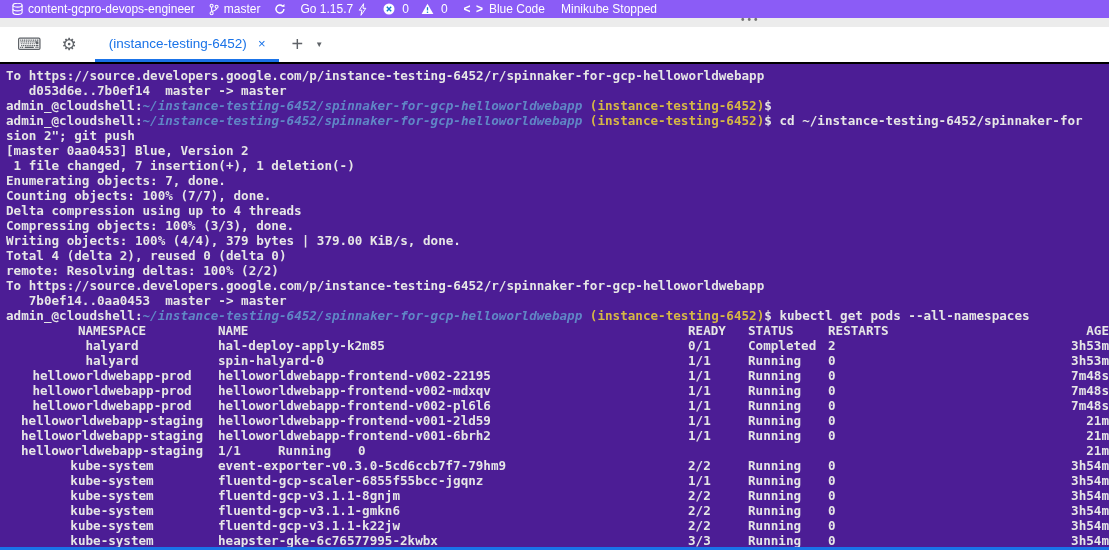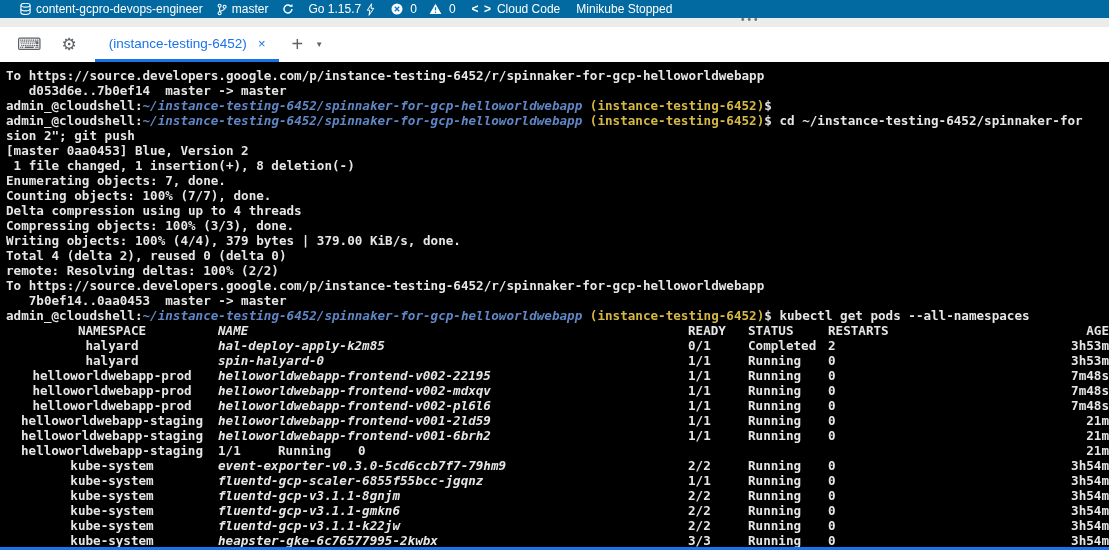--- a/index.html
+++ b/index.html
@@ -4,23 +4,23 @@
 <style>
   * { box-sizing: border-box; }
   html,body { margin:0; padding:0; }
   body {
     width:1109px; height:550px; overflow:hidden; background:#fff;
     font-family:"Liberation Sans", sans-serif;
   }
 
   
   .statusbar {
-    height:18px; background:#0369a1; color:#fff;
+    height:18px; background:#8b5cf6; color:#fff;
     display:flex; align-items:center; font-size:12px;
-    padding-left:20px; white-space:nowrap;
+    padding-left:12px; white-space:nowrap;
   }
   .sb-item { display:flex; align-items:center; gap:5px; }
   .sb-icon { display:flex; align-items:center; }
   .sb-gap-sm { margin-left:14px; }
   .sb-gap-md { margin-left:16px; }
   .sb-num { margin-left:2px; }
   .cc-brackets { font-weight:bold; letter-spacing:1px; font-size:12px; }
 
   
   .dragstrip { height:9px; background:#ececec; position:relative; }
@@ -37,32 +37,32 @@
     margin-left:18px; height:35px; display:flex; align-items:center;
     padding:0 14px; gap:11px; border-bottom:3px solid #1a73e8;
     color:#1a73e8; font-size:13.5px; cursor:pointer;
   }
   .tab-close { font-size:13px; color:#1a73e8; }
   .tb-plus { margin-left:12px; color:#5f6368; font-size:20px; font-weight:400; }
   .tb-caret { margin-left:12px; color:#5f6368; font-size:8px; }
 
   
   .terminal {
-    height:488px; background:#000000; border-top:2px solid #000;
+    height:488px; background:#4c1d95; border-top:2px solid #000;
     border-bottom:3px solid #1a73e8;
     padding:4px 0 0 6px; overflow:hidden;
     font-family:"DejaVu Sans Mono", monospace;
     font-size:12.6px; line-height:15px; font-weight:bold; color:#e6e6e6;
   }
   .tline { height:15px; white-space:pre; overflow:hidden; }
   .seg-path { color:#6087c6;font-style:italic; }
   .seg-inst { color:#d6b844; }
   .prow { display:flex; height:15px; white-space:pre; }
   .prow span { display:inline-block; overflow:hidden; }
-  .c0 { width:212px;text-align:center; } .c1 { width:470px;font-style:italic; } .c2 { width:60px; }
+  .c0 { width:212px;text-align:center; } .c1 { width:470px; } .c2 { width:60px; }
   .c3 { width:80px; } .c4 { width:97px; } .c5 { flex:1;text-align:right; }
 </style>
 </head>
 <body>
 
 <div class="statusbar">
   <div class="sb-item">
     <span class="sb-icon">
       <svg width="11" height="12" viewBox="0 0 11 12">
           <ellipse cx="5.5" cy="2.2" rx="4.6" ry="1.9" fill="none" stroke="#fff" stroke-width="1.1"></ellipse>
@@ -111,21 +111,21 @@
       <svg width="13" height="12" viewBox="0 0 13 12">
           <path d="M6.5.7 12.4 11H.6z" fill="#fff"></path>
           <path d="M6.5 4.2v3.2" stroke="#0b79ca" stroke-width="1.3"></path>
           <circle cx="6.5" cy="9.3" r=".8" fill="#0b79ca"></circle>
         </svg>
     </span>
     <span class="sb-num">0</span>
   </div>
   <div class="sb-item sb-gap-md">
     <span class="cc-brackets">&lt; &gt;</span>
-    <span>Cloud Code</span>
+    <span>Blue Code</span>
   </div>
   <div class="sb-item sb-gap-md">
     <span>Minikube Stopped</span>
   </div>
 </div>
 
 <div class="dragstrip">
   <span class="drag-dots">•••</span>
 </div>
 
@@ -140,21 +140,21 @@
   <span class="tb-caret">▼</span>
 </div>
 
 <div class="terminal" id="terminal">
     <div class="tline"><span>To https://source.developers.google.com/p/instance-testing-6452/r/spinnaker-for-gcp-helloworldwebapp</span></div>
     <div class="tline"><span>   d053d6e..7b0ef14  master -&gt; master</span></div>
     <div class="tline"><span>admin_@cloudshell:</span><span class="seg-path">~/instance-testing-6452/spinnaker-for-gcp-helloworldwebapp</span><span class="seg-inst"> (instance-testing-6452)</span><span>$</span></div>
     <div class="tline"><span>admin_@cloudshell:</span><span class="seg-path">~/instance-testing-6452/spinnaker-for-gcp-helloworldwebapp</span><span class="seg-inst"> (instance-testing-6452)</span><span>$ cd ~/instance-testing-6452/spinnaker-for</span></div>
     <div class="tline"><span>sion 2"; git push</span></div>
     <div class="tline"><span>[master 0aa0453] Blue, Version 2</span></div>
-    <div class="tline"><span> 1 file changed, 1 insertion(+), 8 deletion(-)</span></div>
+    <div class="tline"><span> 1 file changed, 7 insertion(+), 1 deletion(-)</span></div>
     <div class="tline"><span>Enumerating objects: 7, done.</span></div>
     <div class="tline"><span>Counting objects: 100% (7/7), done.</span></div>
     <div class="tline"><span>Delta compression using up to 4 threads</span></div>
     <div class="tline"><span>Compressing objects: 100% (3/3), done.</span></div>
     <div class="tline"><span>Writing objects: 100% (4/4), 379 bytes | 379.00 KiB/s, done.</span></div>
     <div class="tline"><span>Total 4 (delta 2), reused 0 (delta 0)</span></div>
     <div class="tline"><span>remote: Resolving deltas: 100% (2/2)</span></div>
     <div class="tline"><span>To https://source.developers.google.com/p/instance-testing-6452/r/spinnaker-for-gcp-helloworldwebapp</span></div>
     <div class="tline"><span>   7b0ef14..0aa0453  master -&gt; master</span></div>
     <div class="tline"><span>admin_@cloudshell:</span><span class="seg-path">~/instance-testing-6452/spinnaker-for-gcp-helloworldwebapp</span><span class="seg-inst"> (instance-testing-6452)</span><span>$ kubectl get pods --all-namespaces</span></div>

